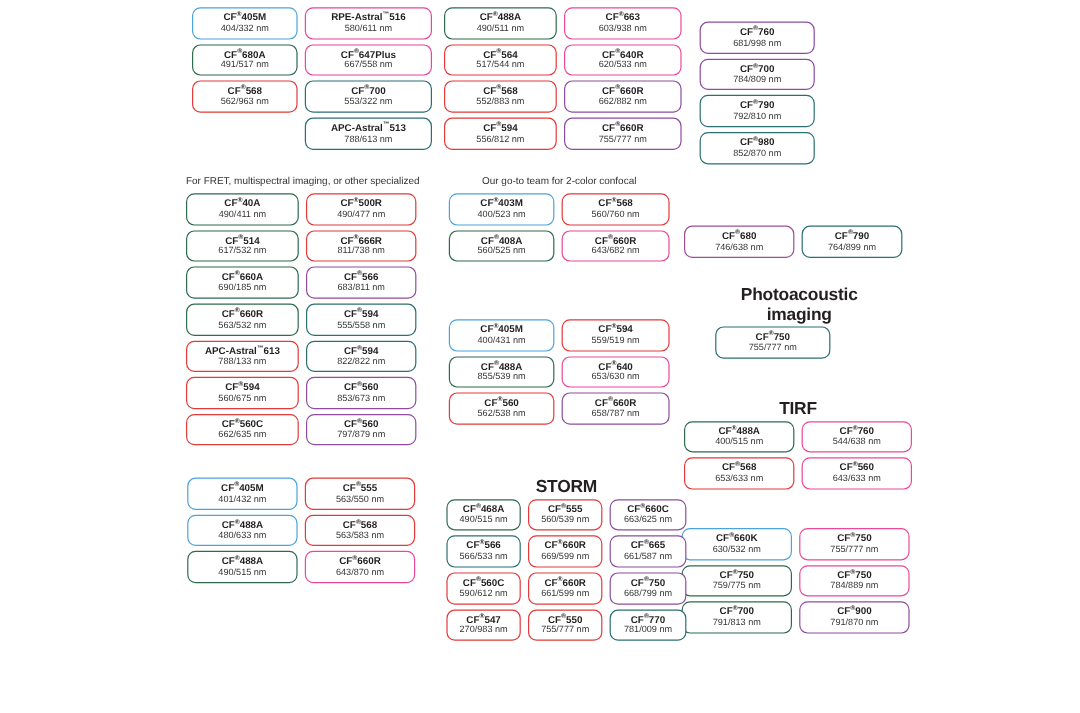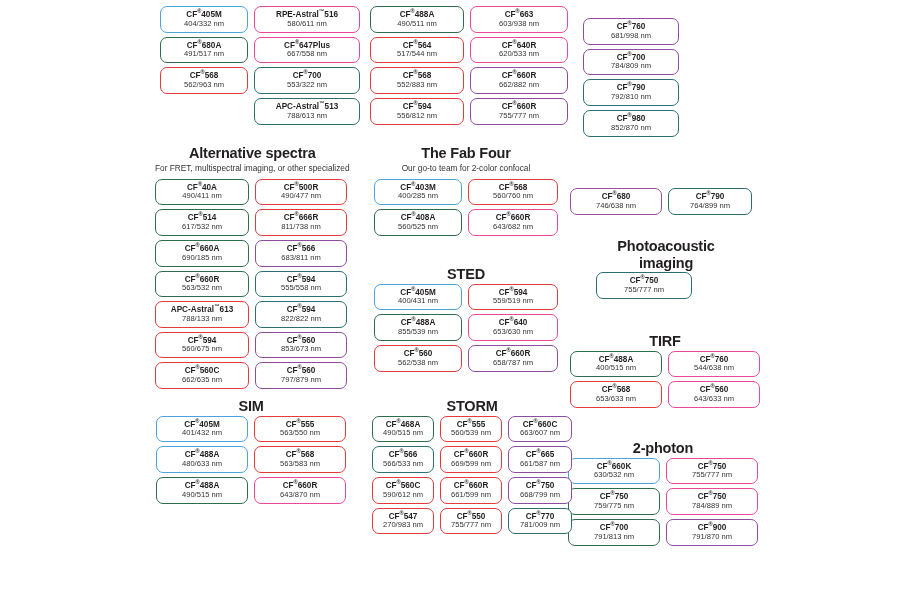--- a/index.html
+++ b/index.html
@@ -171,21 +171,20 @@
             <div class="wl">792/810 nm</div>
           </div>
           <div class="chip" style="border-color: rgb(44, 111, 114);">
             <div class="name">CF<sup>®</sup>980</div>
             <div class="wl">852/870 nm</div>
           </div>
         </div>
       </div>
     </div>
     <div class="group" style="left: 155px; top: 145px;">
-      <div class="group-title">Alternative spectra</div>
       <div class="group-subtitle">For FRET, multispectral imaging, or other specialized</div>
       <div class="columns">
         <div class="col" style="width: 94px;">
           <div class="chip" style="border-color: rgb(47, 107, 79);">
             <div class="name">CF<sup>®</sup>40A</div>
             <div class="wl">490/411 nm</div>
           </div>
           <div class="chip" style="border-color: rgb(47, 107, 79);">
             <div class="name">CF<sup>®</sup>514</div>
             <div class="wl">617/532 nm</div>
@@ -237,47 +236,45 @@
             <div class="wl">853/673 nm</div>
           </div>
           <div class="chip" style="border-color: rgb(142, 76, 160);">
             <div class="name">CF<sup>®</sup>560</div>
             <div class="wl">797/879 nm</div>
           </div>
         </div>
       </div>
     </div>
     <div class="group" style="left: 374px; top: 145px;">
-      <div class="group-title">The Fab Four</div>
       <div class="group-subtitle">Our go-to team for 2-color confocal</div>
       <div class="columns">
         <div class="col" style="width: 88px;">
           <div class="chip" style="border-color: rgb(77, 163, 221);">
             <div class="name">CF<sup>®</sup>403M</div>
-            <div class="wl">400/285 nm</div>
+            <div class="wl">400/523 nm</div>
           </div>
           <div class="chip" style="border-color: rgb(47, 107, 79);">
             <div class="name">CF<sup>®</sup>408A</div>
             <div class="wl">560/525 nm</div>
           </div>
         </div>
         <div class="col" style="width: 90px; margin-left: 6px;">
           <div class="chip" style="border-color: rgb(227, 58, 58);">
             <div class="name">CF<sup>®</sup>568</div>
             <div class="wl">560/760 nm</div>
           </div>
           <div class="chip" style="border-color: rgb(236, 72, 153);">
             <div class="name">CF<sup>®</sup>660R</div>
             <div class="wl">643/682 nm</div>
           </div>
         </div>
       </div>
     </div>
     <div class="group" style="left: 374px; top: 266px;">
-      <div class="group-title">STED</div>
       <div class="columns">
         <div class="col" style="width: 88px;">
           <div class="chip" style="border-color: rgb(77, 163, 221);">
             <div class="name">CF<sup>®</sup>405M</div>
             <div class="wl">400/431 nm</div>
           </div>
           <div class="chip" style="border-color: rgb(47, 107, 79);">
             <div class="name">CF<sup>®</sup>488A</div>
             <div class="wl">855/539 nm</div>
           </div>
@@ -348,21 +345,20 @@
             <div class="wl">544/638 nm</div>
           </div>
           <div class="chip" style="border-color: rgb(236, 72, 153);">
             <div class="name">CF<sup>®</sup>560</div>
             <div class="wl">643/633 nm</div>
           </div>
         </div>
       </div>
     </div>
     <div class="group" style="left: 568px; top: 440px;">
-      <div class="group-title">2-photon</div>
       <div class="columns">
         <div class="col" style="width: 92px;">
           <div class="chip" style="border-color: rgb(77, 163, 221);">
             <div class="name">CF<sup>®</sup>660K</div>
             <div class="wl">630/532 nm</div>
           </div>
           <div class="chip" style="border-color: rgb(47, 107, 79);">
             <div class="name">CF<sup>®</sup>750</div>
             <div class="wl">759/775 nm</div>
           </div>
@@ -381,21 +377,20 @@
             <div class="wl">784/889 nm</div>
           </div>
           <div class="chip" style="border-color: rgb(142, 76, 160);">
             <div class="name">CF<sup>®</sup>900</div>
             <div class="wl">791/870 nm</div>
           </div>
         </div>
       </div>
     </div>
     <div class="group" style="left: 156px; top: 398px;">
-      <div class="group-title">SIM</div>
       <div class="columns">
         <div class="col" style="width: 92px;">
           <div class="chip" style="border-color: rgb(77, 163, 221);">
             <div class="name">CF<sup>®</sup>405M</div>
             <div class="wl">401/432 nm</div>
           </div>
           <div class="chip" style="border-color: rgb(77, 163, 221);">
             <div class="name">CF<sup>®</sup>488A</div>
             <div class="wl">480/633 nm</div>
           </div>
@@ -455,21 +450,21 @@
             <div class="wl">661/599 nm</div>
           </div>
           <div class="chip" style="border-color: rgb(227, 58, 58);">
             <div class="name">CF<sup>®</sup>550</div>
             <div class="wl">755/777 nm</div>
           </div>
         </div>
         <div class="col" style="width: 64px; margin-left: 6px;">
           <div class="chip" style="border-color: rgb(142, 76, 160);">
             <div class="name">CF<sup>®</sup>660C</div>
-            <div class="wl">663/607 nm</div>
+            <div class="wl">663/625 nm</div>
           </div>
           <div class="chip" style="border-color: rgb(142, 76, 160);">
             <div class="name">CF<sup>®</sup>665</div>
             <div class="wl">661/587 nm</div>
           </div>
           <div class="chip" style="border-color: rgb(142, 76, 160);">
             <div class="name">CF<sup>®</sup>750</div>
             <div class="wl">668/799 nm</div>
           </div>
           <div class="chip" style="border-color: rgb(44, 111, 114);">

